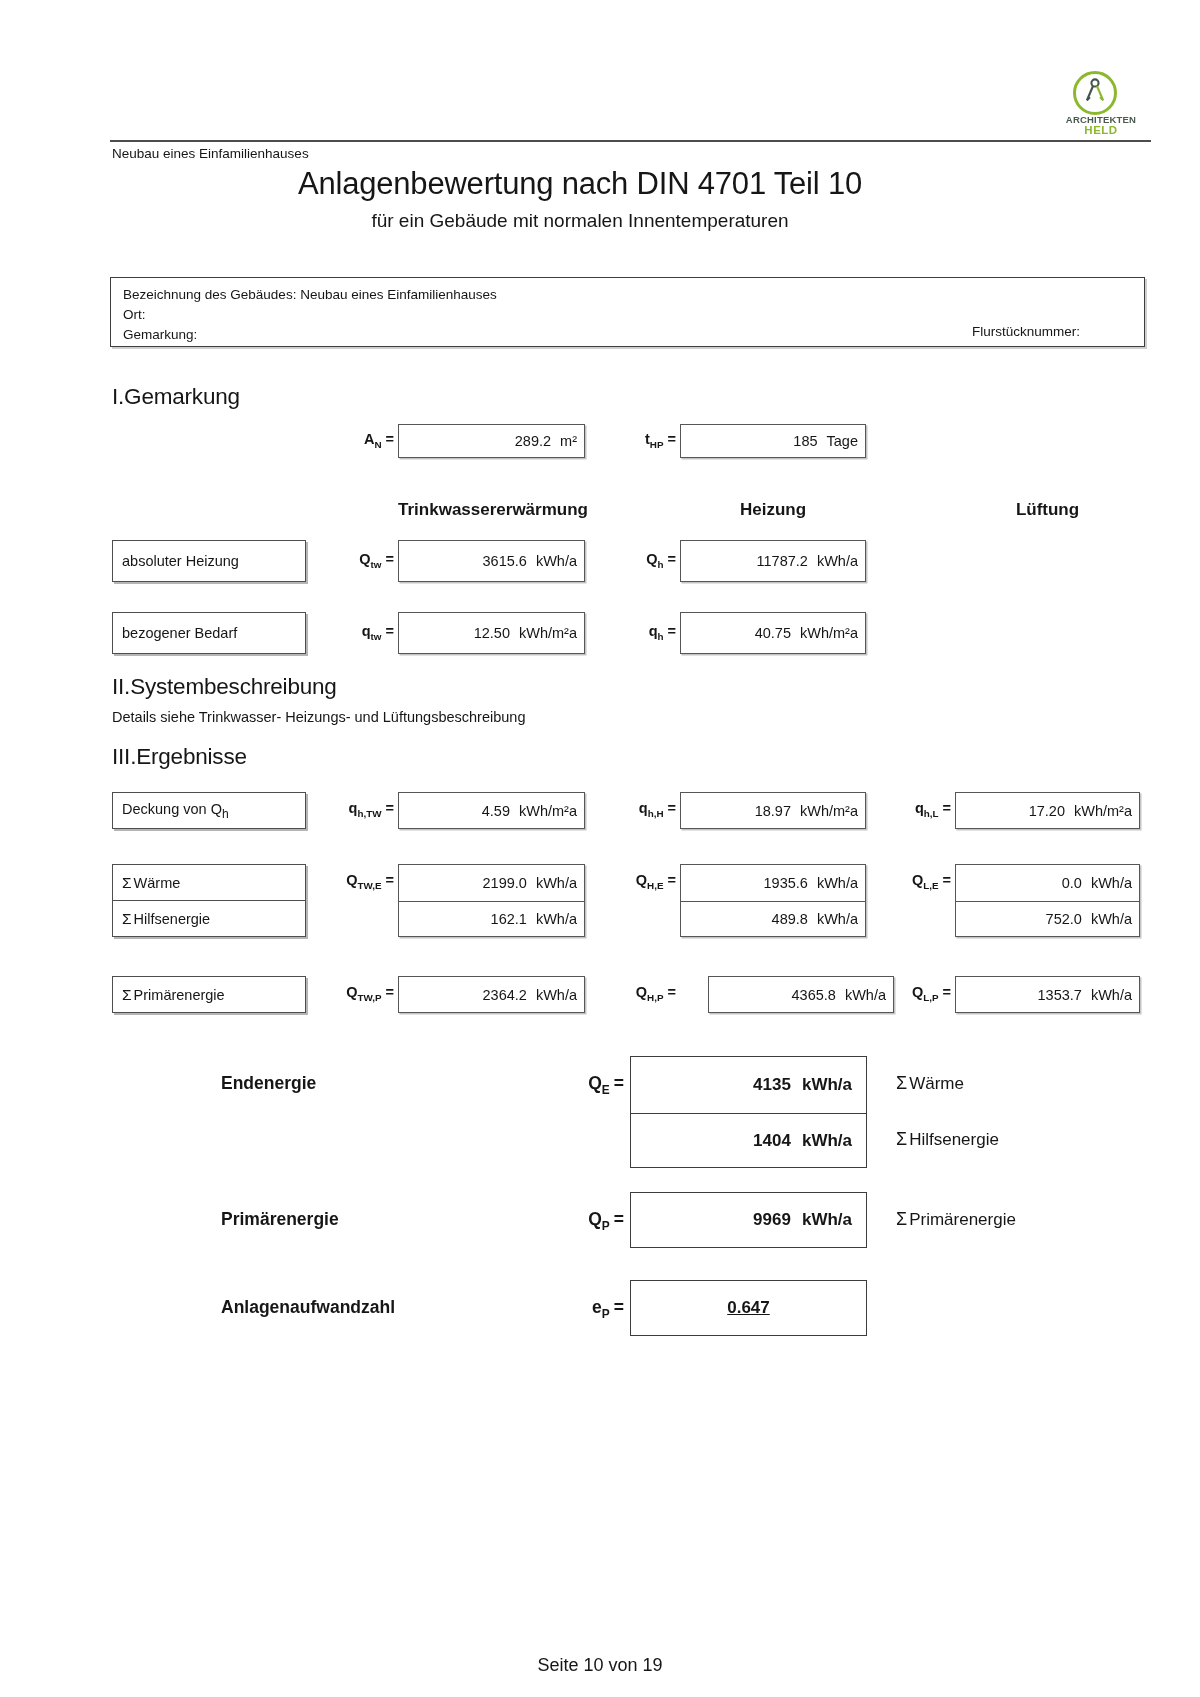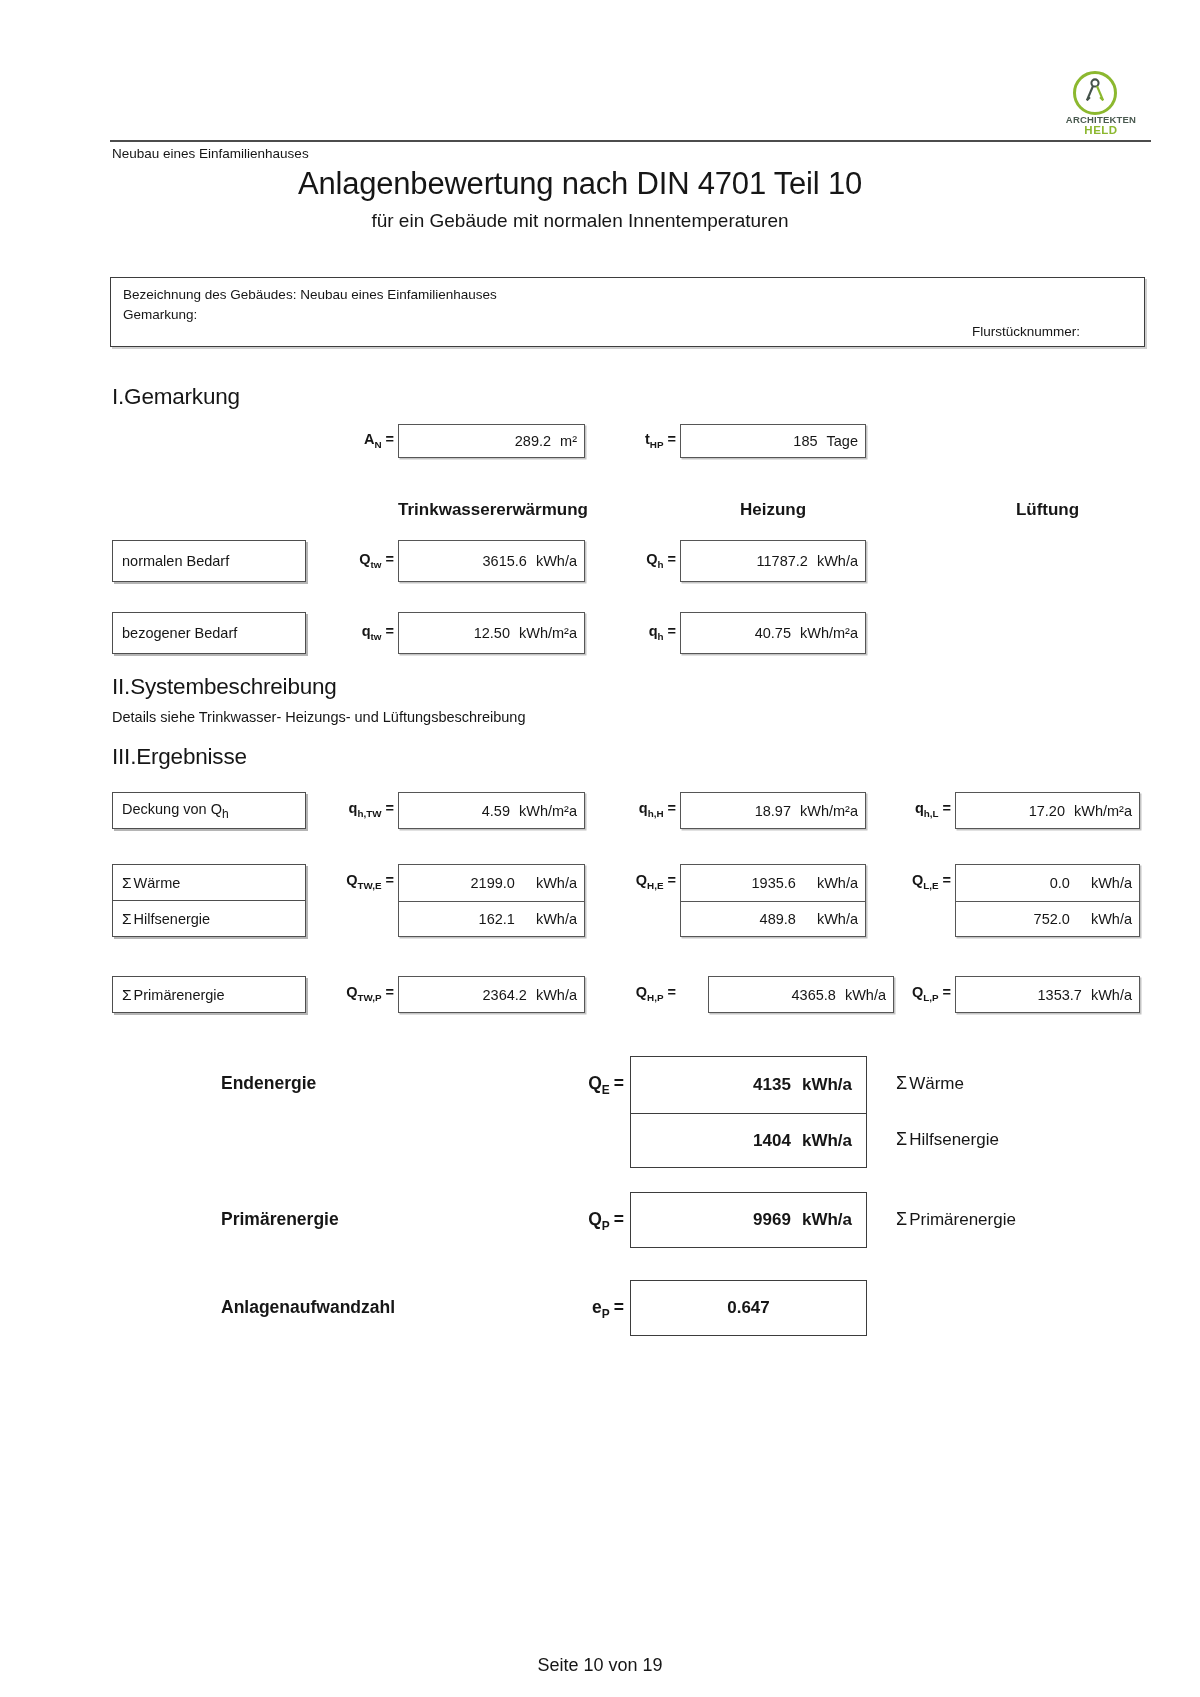--- a/index.html
+++ b/index.html
@@ -43,38 +43,38 @@
     padding-right:7px;gap:9px;font-size:14.5px;box-sizing:border-box;white-space:nowrap;
   }
   .lbox{
     border:1px solid #4e4e4e;box-shadow:2px 2px 0 #b5b5b5;background:#fff;
     display:flex;align-items:center;padding-left:9px;font-size:14.5px;box-sizing:border-box;white-space:nowrap;
   }
   .sigma{font-size:15.5px;margin-right:2px;}
   .col-head{font-weight:bold;font-size:17px;text-align:center;}
   .stack{border:1px solid #565656;box-shadow:1.5px 1.5px 0 #c4c4c4;background:#fff;box-sizing:border-box;}
   .stack .srow{
-    display:flex;align-items:center;justify-content:flex-end;gap:21px;
+    display:flex;align-items:center;justify-content:flex-end;gap:9px;
     padding-right:7px;font-size:14.5px;box-sizing:border-box;white-space:nowrap;
   }
   .stack .srow + .srow{border-top:1px solid #565656;}
   
   .big-label{font-weight:bold;font-size:17.5px;white-space:nowrap;}
   .big-stack{border:1.4px solid #3d3d3d;background:#fff;box-sizing:border-box;}
   .big-stack .brow{
     display:flex;align-items:center;justify-content:flex-end;gap:11px;
     padding-right:14px;font-weight:bold;font-size:17px;box-sizing:border-box;white-space:nowrap;
   }
   .big-stack .brow + .brow{border-top:1.4px solid #3d3d3d;}
   .big-box{
     border:1.4px solid #3d3d3d;background:#fff;box-sizing:border-box;
     display:flex;align-items:center;justify-content:flex-end;gap:11px;
     padding-right:14px;font-weight:bold;font-size:17px;white-space:nowrap;
   }
-  .big-box.center{justify-content:center;padding-right:0;}
+  .big-box.center{justify-content:center;padding-right:0;text-decoration:underline;}
   .tag{font-size:17px;white-space:nowrap;}
   .tag .sigma{font-size:18px;}
   .footer{left:0;top:1655px;width:1200px;text-align:center;font-size:18px;}
 </style>
 </head>
 <body>
 
 <div class="page">
 
   <div class="abs logo-circle">
@@ -95,20 +95,21 @@
   <div class="abs header-rule"></div>
   <div class="abs doc-label">Neubau eines Einfamilienhauses</div>
 
   <div class="abs title-wrap">
     <div class="title">Anlagenbewertung nach DIN 4701 Teil 10</div>
     <div class="subtitle">für ein Gebäude mit normalen Innentemperaturen</div>
   </div>
 
   <div class="abs info-box">
     <div>Bezeichnung des Gebäudes: Neubau eines Einfamilienhauses</div>
+    <div>Ort:</div>
     <div>Gemarkung:</div>
   </div>
   <div class="abs flur">Flurstücknummer:</div>
 
   <div class="abs h-sec" style="left:112px;top:384px;">I.Gemarkung</div>
 
   <div class="abs flabel" style="left:260px;top:431px;width:134px;">
     <span>A</span><sub>N</sub><span class="eq">=</span>
   </div>
   <div class="abs vbox" style="left:398px;top:424px;width:187px;height:34px;">
@@ -121,21 +122,21 @@
   <div class="abs vbox" style="left:680px;top:424px;width:186px;height:34px;">
     <span>185</span>
     <span>Tage</span>
   </div>
 
   <div class="abs col-head" style="left:368px;top:500px;width:250px;">Trinkwassererwärmung</div>
   <div class="abs col-head" style="left:655px;top:500px;width:236px;">Heizung</div>
   <div class="abs col-head" style="left:930px;top:500px;width:235px;">Lüftung</div>
 
   <div class="abs lbox" style="left:112px;top:540px;width:194px;height:42px;">
-    <span>normalen Bedarf</span>
+    <span>absoluter Heizung</span>
   </div>
   <div class="abs flabel" style="left:300px;top:551px;width:94px;">
     <span>Q</span><sub>tw</sub><span class="eq">=</span>
   </div>
   <div class="abs vbox" style="left:398px;top:540px;width:187px;height:42px;">
     <span>3615.6</span>
     <span>kWh/a</span>
   </div>
   <div class="abs flabel" style="left:582px;top:551px;width:94px;">
     <span>Q</span><sub>h</sub><span class="eq">=</span>

